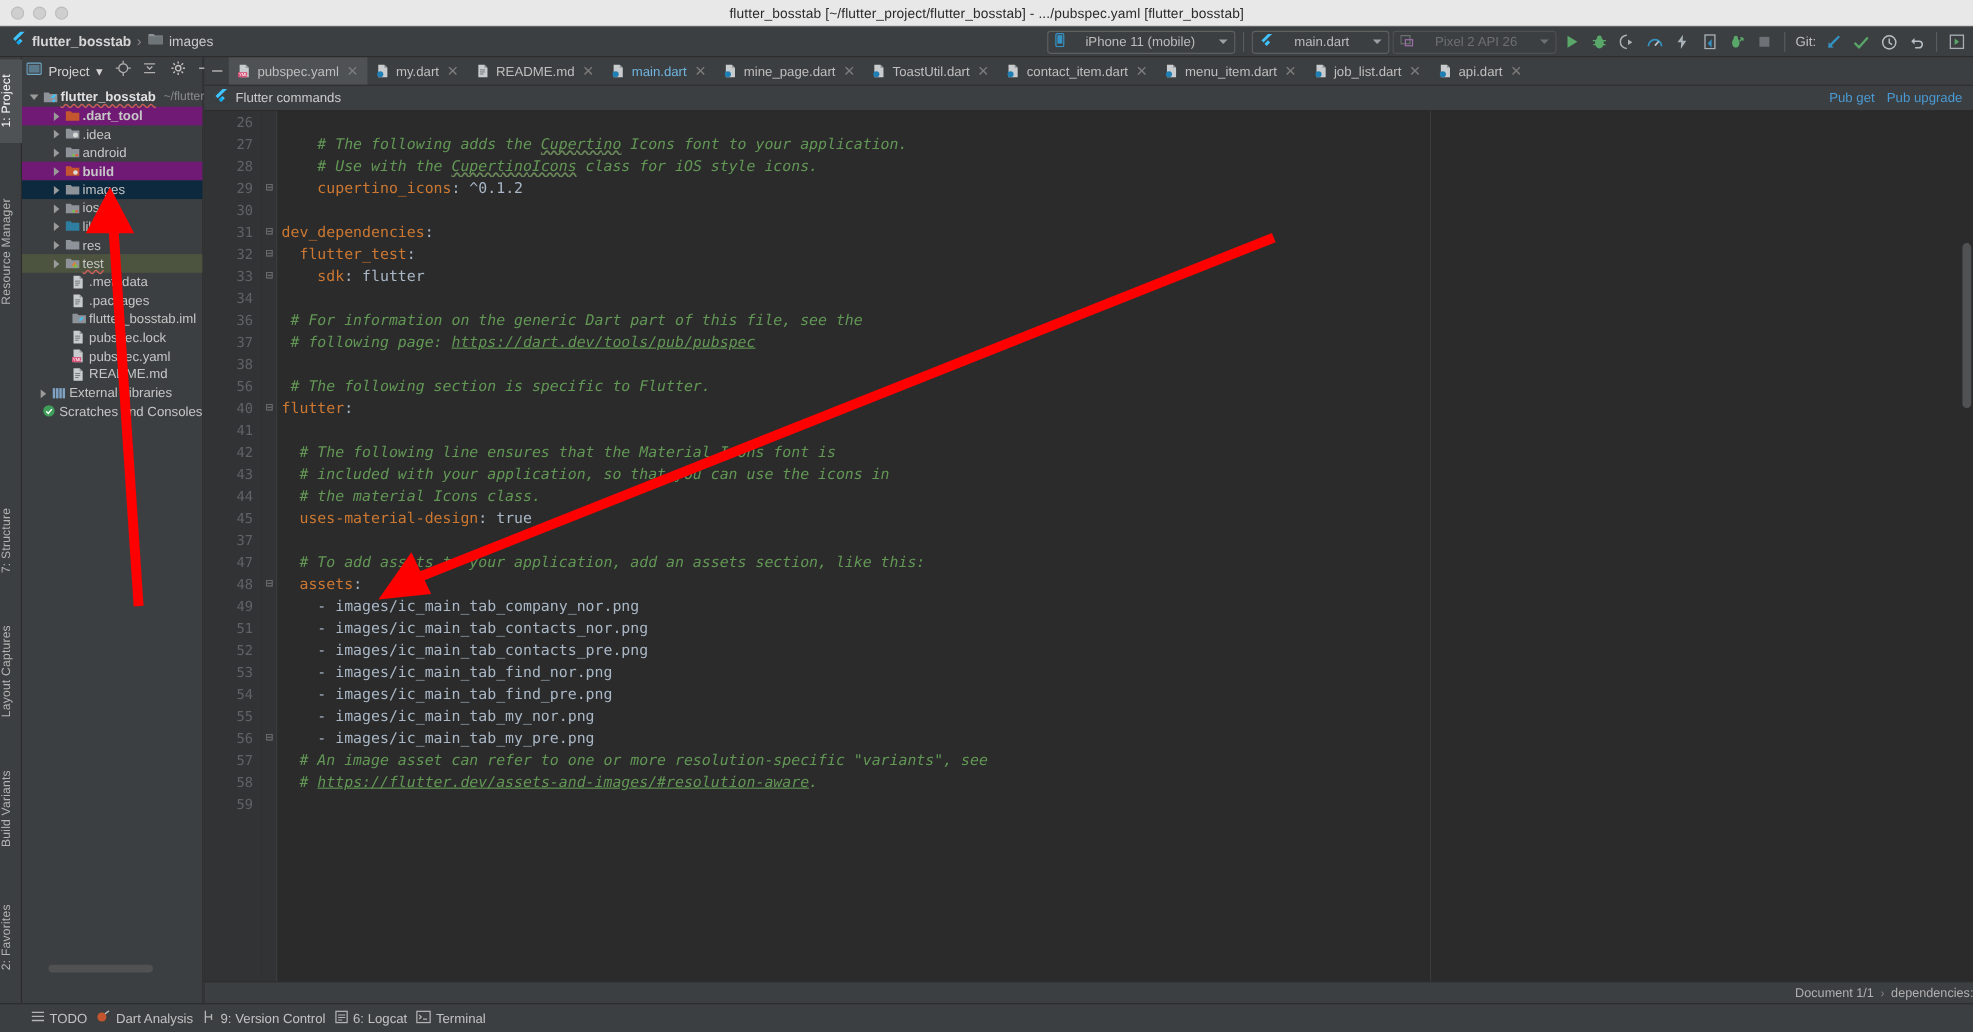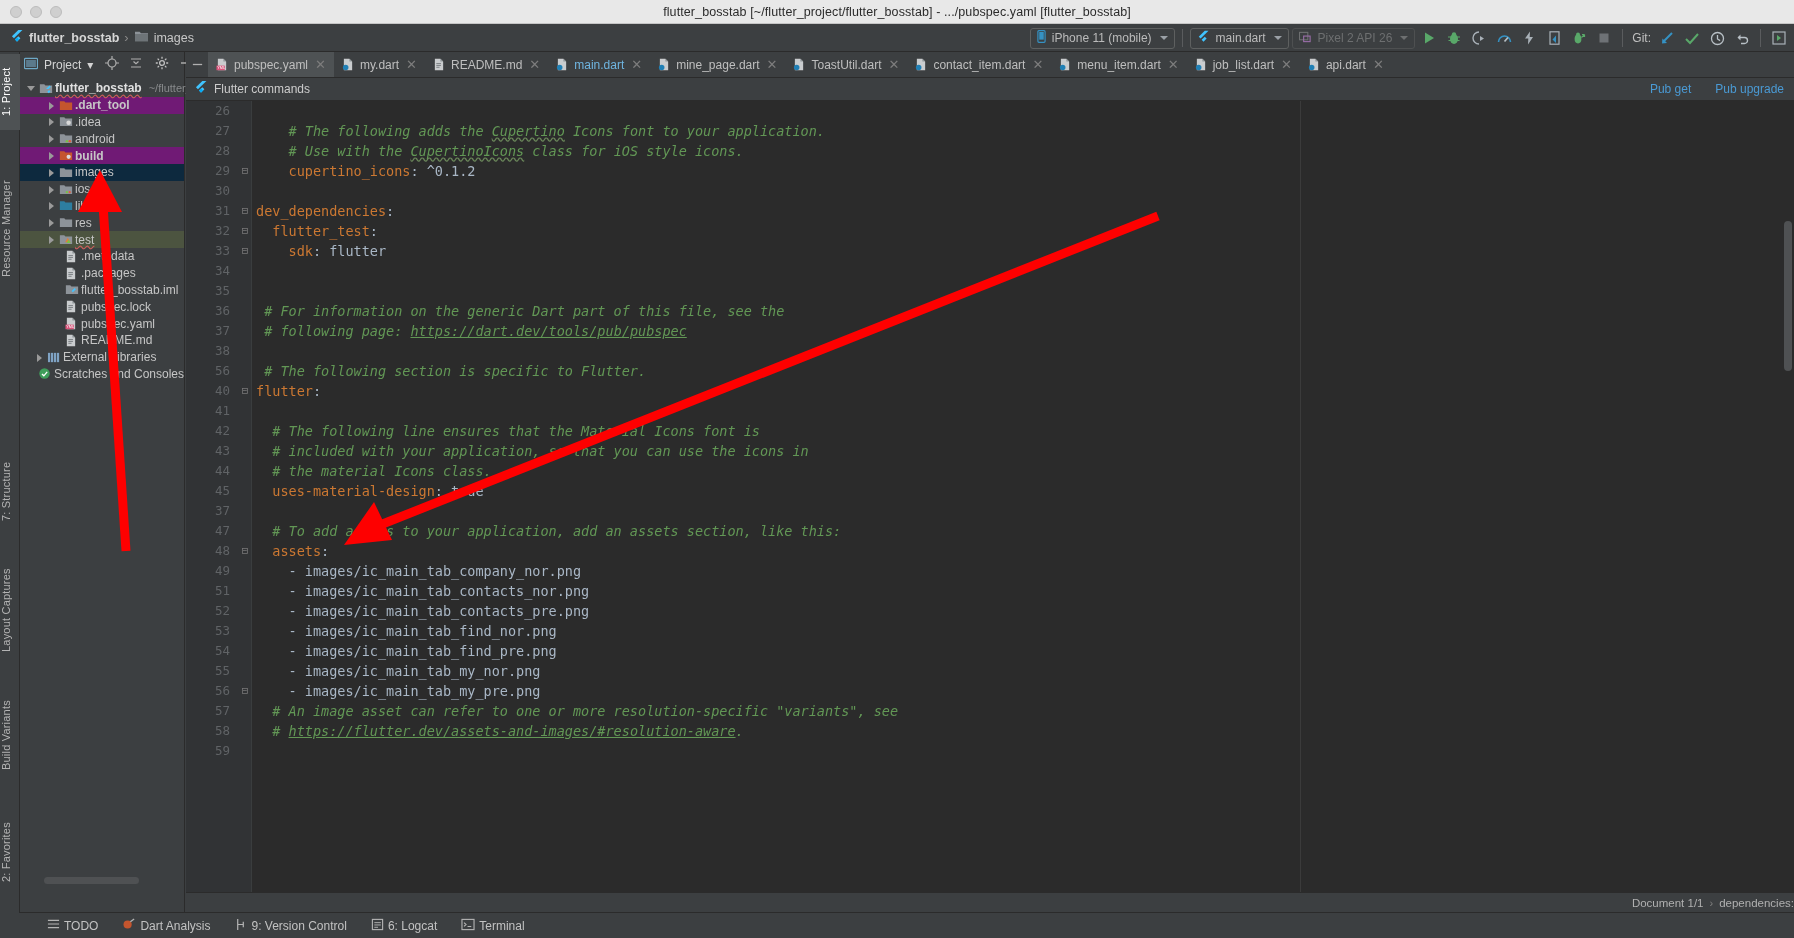--- a/index.html
+++ b/index.html
@@ -32,21 +32,21 @@
   .bc-text { font-size: 12.5px; color: #d6d6d6; font-weight: bold; }
   .bc-text.plain { font-weight: normal; color: #c8c8c8; }
   .bc-sep { color: #8a8a8a; font-size: 13px; }
 
   .toolbar-right {
     position: absolute; right: 0; top: 0; height: 28px;
     display: flex; align-items: center; gap: 3px; padding-right: 4px;
   }
   .combo {
     height: 21px; border: 1px solid #5e6060; border-radius: 3px;
-    background: #3c3f41; display: flex; align-items: center; gap: 6px;
+    background: #3c3f41; display: flex; align-items: center; gap: 19px;
     padding: 0 6px; font-size: 12px; color: #bbbbbb; white-space: nowrap; justify-content: flex-end;
   }
   .combo.disabled { color: #6d6f70; border-color: #4e5051; }
   .caret { width: 0; height: 0; border-left: 4px solid transparent; border-right: 4px solid transparent;
            border-top: 4px solid #9aa0a6; margin-left: 2px; }
   .combo.disabled .caret { border-top-color: #6d6f70; }
   .tb-ico { width: 22px; height: 22px; display: flex; align-items: center; justify-content: center; }
   .vdiv { width: 1px; height: 18px; background: #5a5c5e; margin: 0 4px; }
   .git-label { font-size: 12px; color: #c0c0c0; padding: 0 2px; }
 
@@ -115,21 +115,21 @@
   .tab.active { background: #4e5254; }
   .tab.blue { color: #6fb5e0; }
   .tab-x { color: #7d7d7d; font-size: 13px; margin-left: 2px; }
   .tab-ico { width: 13px; height: 13px; flex: 0 0 13px; }
 
   .fcmd {
     height: 23px; background: #3c3f41; display: flex; align-items: center;
     gap: 6px; padding-left: 8px; border-bottom: 1px solid #2b2b2b; position: relative;
   }
   .fcmd-label { font-size: 12px; color: #cccccc; }
-  .fcmd-links { position: absolute; right: 10px; display: flex; gap: 24px; align-items: center; }
+  .fcmd-links { position: absolute; right: 10px; display: flex; gap: 11px; align-items: center; }
   .fcmd-link { font-size: 12px; color: #4a9ad4; }
 
   .code-area { position: relative; height: calc(100% - 49px); background: #2b2b2b; overflow: hidden; }
   .gutter {
     position: absolute; left: 0; top: 0; bottom: 0; width: 52px;
     background: #313335;
   }
   .fold-col {
     position: absolute; left: 52px; top: 0; bottom: 0; width: 14px; background: #313335;
     border-right: 1px solid #3a3d3e;
@@ -171,21 +171,21 @@
 
   .tree-hscroll {
     position: absolute; left: 24px; bottom: 28px; width: 95px; height: 7px;
     background: #4f5153; border-radius: 4px;
   }
 
   
   .statusbar {
     position: absolute; left: 0; right: 0; bottom: 0; height: 26px;
     background: #3c3f41; border-top: 1px solid #2b2b2b;
-    display: flex; align-items: center; gap: 24px; padding-left: 28px; margin-left: 19px;
+    display: flex; align-items: center; gap: 8px; padding-left: 28px;
   }
   .sb-item { display: flex; align-items: center; gap: 4px; font-size: 12px; color: #c2c2c2; white-space: nowrap; }
 
   
   .annot { position: absolute; left: 0; top: 0; width: 1794px; height: 938px; pointer-events: none; }
 </style>
 </head>
 <body>
 
 <div class="app">
@@ -756,21 +756,20 @@
       <div class="code-lines" id="code-lines">
           <div class="cl"><span class="ln">26</span><span class="txt"></span></div>
           <div class="cl"><span class="ln">27</span><span class="txt"><span class="c-comment">    # The following adds the </span><span class="c-comment wav">Cupertino</span><span class="c-comment"> Icons font to your application.</span></span></div>
           <div class="cl"><span class="ln">28</span><span class="txt"><span class="c-comment">    # Use with the </span><span class="c-comment wav">CupertinoIcons</span><span class="c-comment"> class for iOS style icons.</span></span></div>
           <div class="cl"><span class="ln">29</span><span class="fold">⊟</span><span class="txt"><span class="c-key">    cupertino_icons</span><span class="c-plain">: </span><span class="c-val">^0.1.2</span></span></div>
           <div class="cl"><span class="ln">30</span><span class="txt"></span></div>
           <div class="cl"><span class="ln">31</span><span class="fold">⊟</span><span class="txt"><span class="c-key">dev_dependencies</span><span class="c-plain">:</span></span></div>
           <div class="cl"><span class="ln">32</span><span class="fold">⊟</span><span class="txt"><span class="c-key">  flutter_test</span><span class="c-plain">:</span></span></div>
           <div class="cl"><span class="ln">33</span><span class="fold">⊟</span><span class="txt"><span class="c-key">    sdk</span><span class="c-plain">: </span><span class="c-val">flutter</span></span></div>
           <div class="cl"><span class="ln">34</span><span class="txt"></span></div>
-          <div class="cl"><span class="ln">35</span><span class="txt"></span></div>
           <div class="cl"><span class="ln">36</span><span class="txt"><span class="c-comment"> # For information on the generic Dart part of this file, see the</span></span></div>
           <div class="cl"><span class="ln">37</span><span class="txt"><span class="c-comment"> # following page: </span><span class="c-link">https://dart.dev/tools/pub/pubspec</span></span></div>
           <div class="cl"><span class="ln">38</span><span class="txt"></span></div>
           <div class="cl"><span class="ln">56</span><span class="txt"><span class="c-comment"> # The following section is specific to Flutter.</span></span></div>
           <div class="cl"><span class="ln">40</span><span class="fold">⊟</span><span class="txt"><span class="c-key">flutter</span><span class="c-plain">:</span></span></div>
           <div class="cl"><span class="ln">41</span><span class="txt"></span></div>
           <div class="cl"><span class="ln">42</span><span class="txt"><span class="c-comment">  # The following line ensures that the Material Icons font is</span></span></div>
           <div class="cl"><span class="ln">43</span><span class="txt"><span class="c-comment">  # included with your application, so that you can use the icons in</span></span></div>
           <div class="cl"><span class="ln">44</span><span class="txt"><span class="c-comment">  # the material Icons class.</span></span></div>
           <div class="cl"><span class="ln">45</span><span class="txt"><span class="c-key">  uses-material-design</span><span class="c-plain">: </span><span class="c-val">true</span></span></div>

